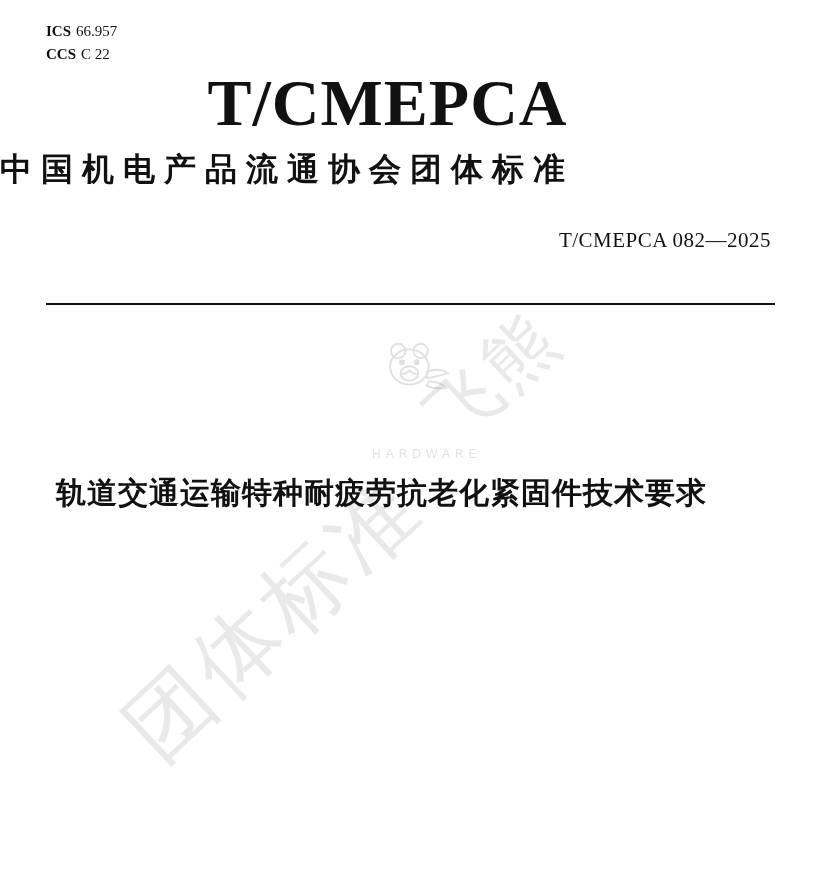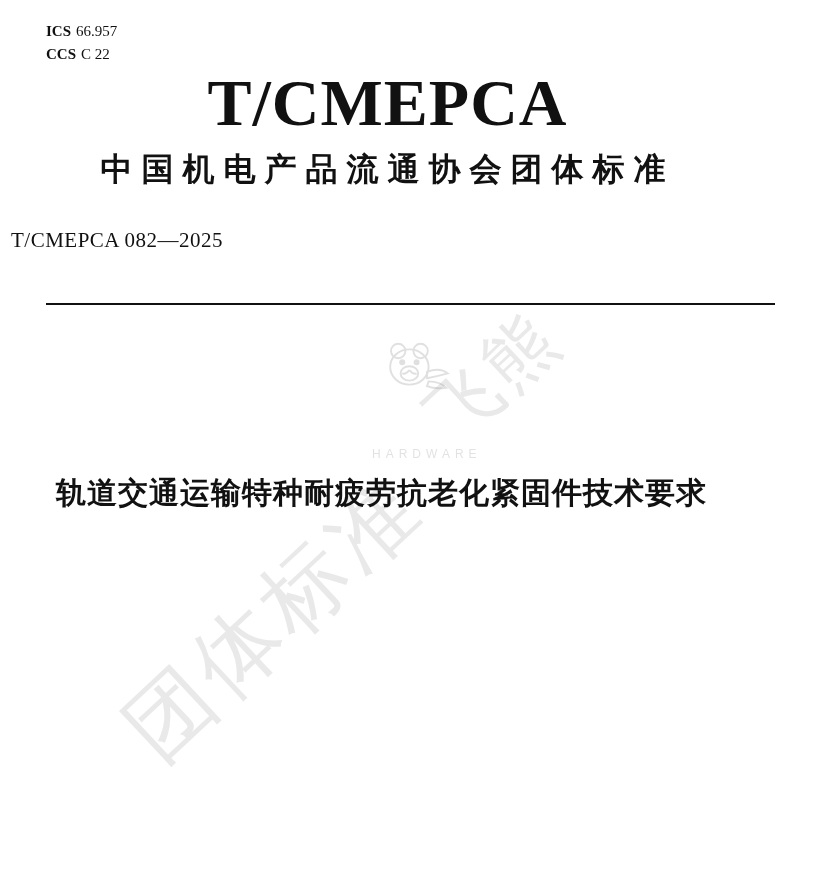--- a/index.html
+++ b/index.html
@@ -115,34 +115,34 @@
     font-family: "Liberation Serif", serif;
     letter-spacing: 1px;
     line-height: 1;
   }
 
   .assoc-title {
     position: absolute;
     left: 0;
     right: 46px;
     top: 150px;
-    text-align: center;
+    text-align: left;
     font-size: 32px;
     font-weight: bold;
     font-family: "Liberation Sans", sans-serif;
     letter-spacing: 9px;
     line-height: 1.2;
   }
 
   .std-number {
     position: absolute;
-    left: 11px;
+    left: 0;
     right: 50px;
     top: 228px;
-    text-align: left;
+    text-align: right;
     font-size: 21px;
     font-family: "Liberation Serif", serif;
     letter-spacing: 0.5px;
   }
 
   .rule {
     position: absolute;
     left: 46px;
     right: 46px;
     top: 303px;

